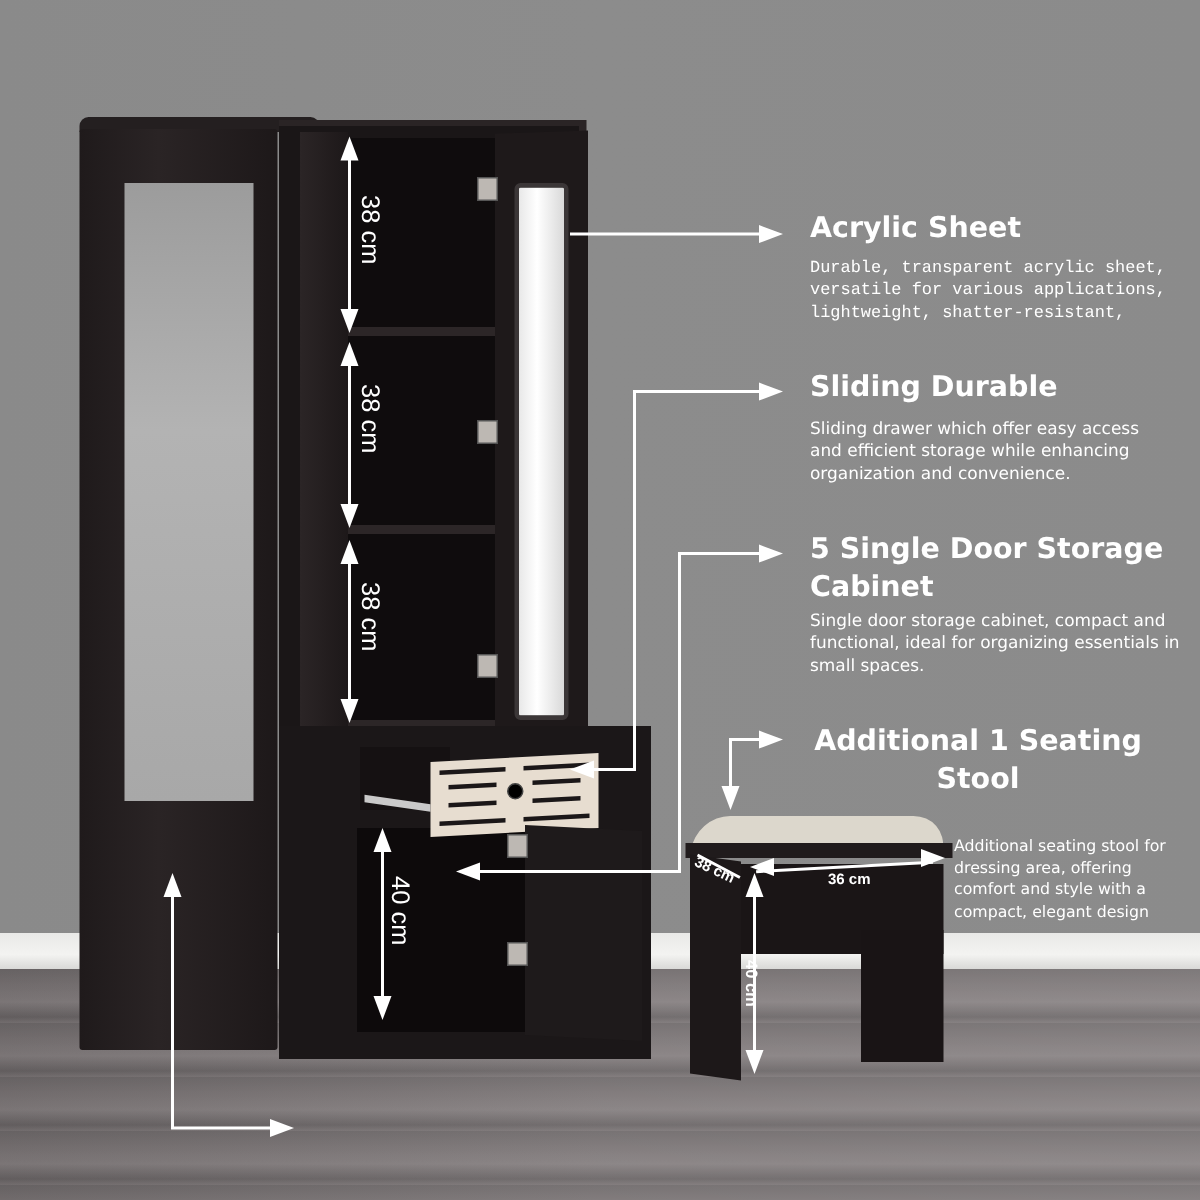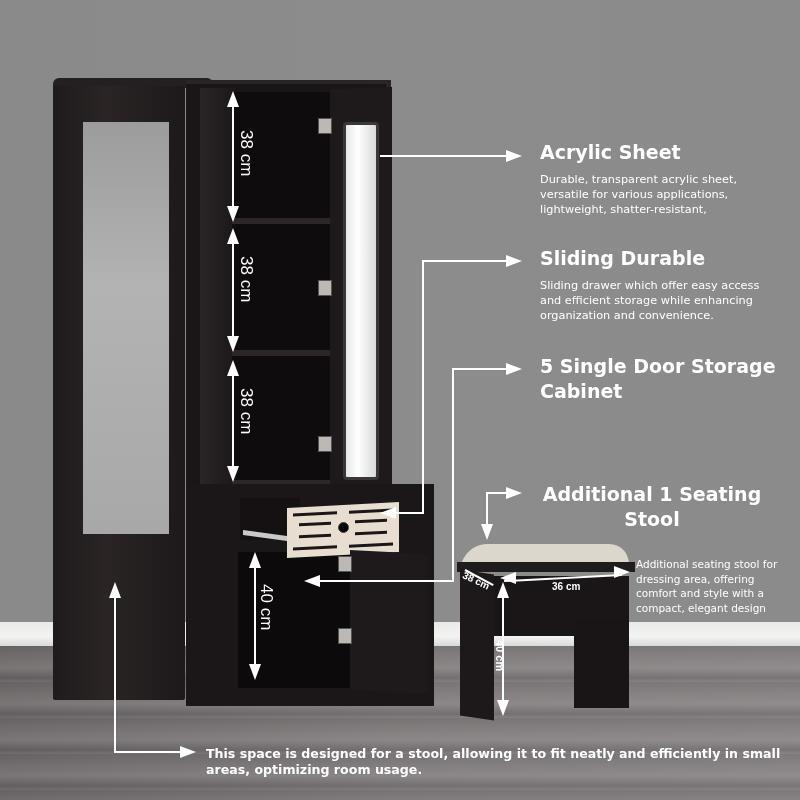--- a/index.html
+++ b/index.html
@@ -153,24 +153,24 @@
   <div class="line" style="left:486px;top:492px;width:2px;height:34px;"></div>
   <div class="arrow-d" style="left:481px;top:524px;"></div>
   <div class="arrow-r" style="left:506px;top:487px;"></div>
 
   <div class="line" style="left:114px;top:594px;width:2px;height:158px;"></div>
   <div class="arrow-u" style="left:109px;top:582px;"></div>
   <div class="line" style="left:114px;top:751px;width:72px;height:2px;"></div>
   <div class="arrow-r" style="left:180px;top:746px;"></div>
 
   <div class="callout-title" style="left:540px;top:140px;">Acrylic Sheet</div>
-  <div class="callout-body" style="left:540px;top:172px;width:240px;">Durable, transparent acrylic sheet, versatile for various applications, lightweight, shatter-resistant,</div>
+  <div class="callout-body" style="left:540px;top:172px;width:240px;font-family:Liberation Mono, monospace;">Durable, transparent acrylic sheet, versatile for various applications, lightweight, shatter-resistant,</div>
 
   <div class="callout-title" style="left:540px;top:246px;">Sliding Durable</div>
   <div class="callout-body" style="left:540px;top:278px;width:240px;">Sliding drawer which offer easy access and efficient storage while enhancing organization and convenience.</div>
 
   <div class="callout-title" style="left:540px;top:354px;width:250px;">5 Single Door Storage Cabinet</div>
+  <div class="callout-body" style="left:540px;top:406px;width:255px;">Single door storage cabinet, compact and functional, ideal for organizing essentials in small spaces.</div>
 
   <div class="callout-title" style="left:537px;top:482px;width:230px;text-align:center;">Additional 1 Seating Stool</div>
   <div class="callout-body" style="left:636px;top:557px;width:162px;font-size:10.5px;line-height:14.5px;">Additional seating stool for dressing area, offering comfort and style with a compact, elegant design</div>
 
-  <div class="bottom-note">This space is designed for a stool, allowing it to fit neatly and efficiently in small areas, optimizing room usage.</div>
 </div>
 
 </body></html>

